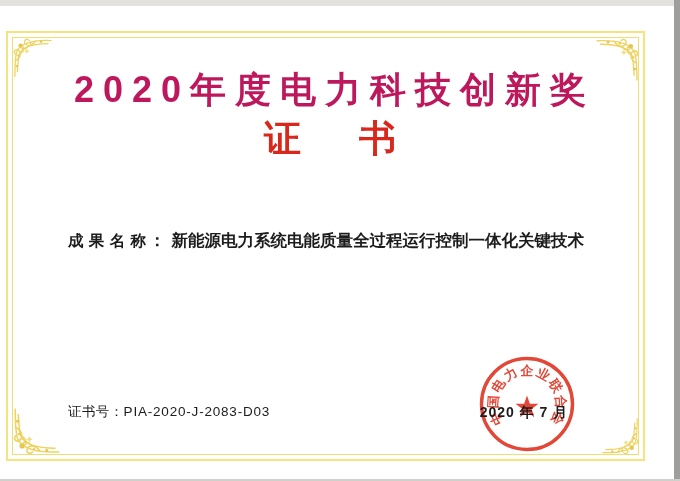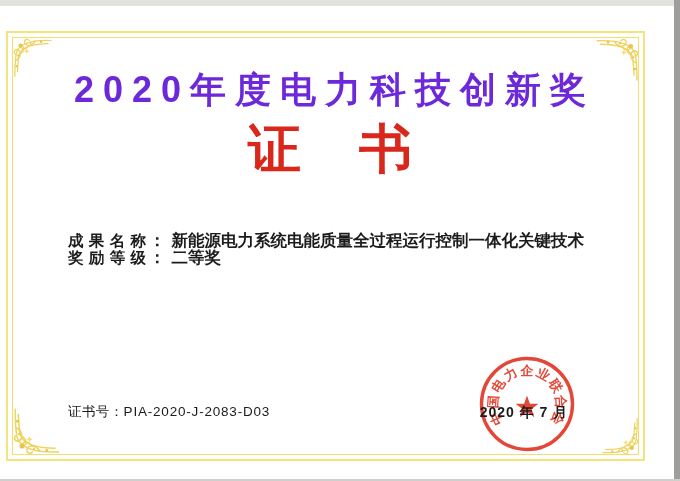--- a/index.html
+++ b/index.html
@@ -15,23 +15,23 @@
   .frame-inner{position:absolute;left:12px;top:37px;width:625px;height:416px;
                border:1.2px solid #f2dd70;}
   
   .flourish{position:absolute;pointer-events:none;}
   .fl-tl{left:13px;top:38px;width:40px;height:40px;}
   .fl-tr{right:41px;top:38px;width:44px;height:44px;transform:scaleX(-1);}
   .fl-bl{left:13px;bottom:26px;width:48px;height:48px;transform:scaleY(-1);}
   .fl-br{right:41px;bottom:26px;width:38px;height:38px;transform:scale(-1,-1);}
   
   .title{position:absolute;left:0;top:66px;width:660px;text-align:center;
-         font-size:36px;font-weight:bold;letter-spacing:9px;text-indent:9px;color:#6d28d9;}
+         font-size:36px;font-weight:bold;letter-spacing:9px;text-indent:9px;color:#be185d;}
   .subtitle{position:absolute;left:0;top:114px;width:660px;text-align:center;
-            font-size:53px;font-weight:bold;letter-spacing:58px;text-indent:58px;
+            font-size:37px;font-weight:bold;letter-spacing:58px;text-indent:58px;
             color:#d9271c;font-family:"DejaVu Serif","Liberation Serif",serif;}
   
   .field-row{position:absolute;left:68px;height:24px;white-space:nowrap;
              font-size:16.5px;font-weight:600;}
   .row-0{top:215px;margin-top:15px;} .row-1{top:247px;} .row-2{top:293px;}
   .flabel{display:inline-block;width:78px;text-align:justify;text-align-last:justify;
           text-justify:inter-character;font-size:15.5px;vertical-align:baseline;}
   .colon{margin:0 6px 0 3px;}
   
   .cert-no{position:absolute;left:68px;top:403px;font-size:13.5px;font-weight:500;
@@ -93,23 +93,20 @@
   <svg class="flourish fl-br" viewBox="0 0 64 64">
       <use href="#flourish"></use>
     </svg>
 
   <div class="title">2020年度电力科技创新奖</div>
   <div class="subtitle">证书</div>
 
   <div class="field-row row-0">
     <span class="flabel">成果名称</span><span class="colon">：</span><span class="fvalue">新能源电力系统电能质量全过程运行控制一体化关键技术</span>
   </div>
-  <div class="field-row row-1">
-    <span class="flabel">奖励等级</span><span class="colon">：</span><span class="fvalue">二等奖</span>
-  </div>
 
   <div class="cert-no">
     <span>证书号</span><span>：</span><span class="num">PIA-2020-J-2083-D03</span>
   </div>
 
   <svg class="seal" viewBox="-51 -51 102 102">
     <circle cx="0" cy="0" r="45.5" fill="none" stroke="#e03a28" stroke-width="3.4"></circle>
     <path d="M0,-10.5 L2.5,-3.3 L10,-3.3 L4,1.2 L6.3,8.5 L0,4 L-6.3,8.5 L-4,1.2 L-10,-3.3 L-2.5,-3.3 Z" transform="translate(0,3.5) scale(1.15)" fill="#e03a28"></path>
     <g fill="#e03a28">
       <text x="-30.8" y="14.4" transform="rotate(-115 -30.8 14.4)" text-anchor="middle" dominant-baseline="central">中</text>

